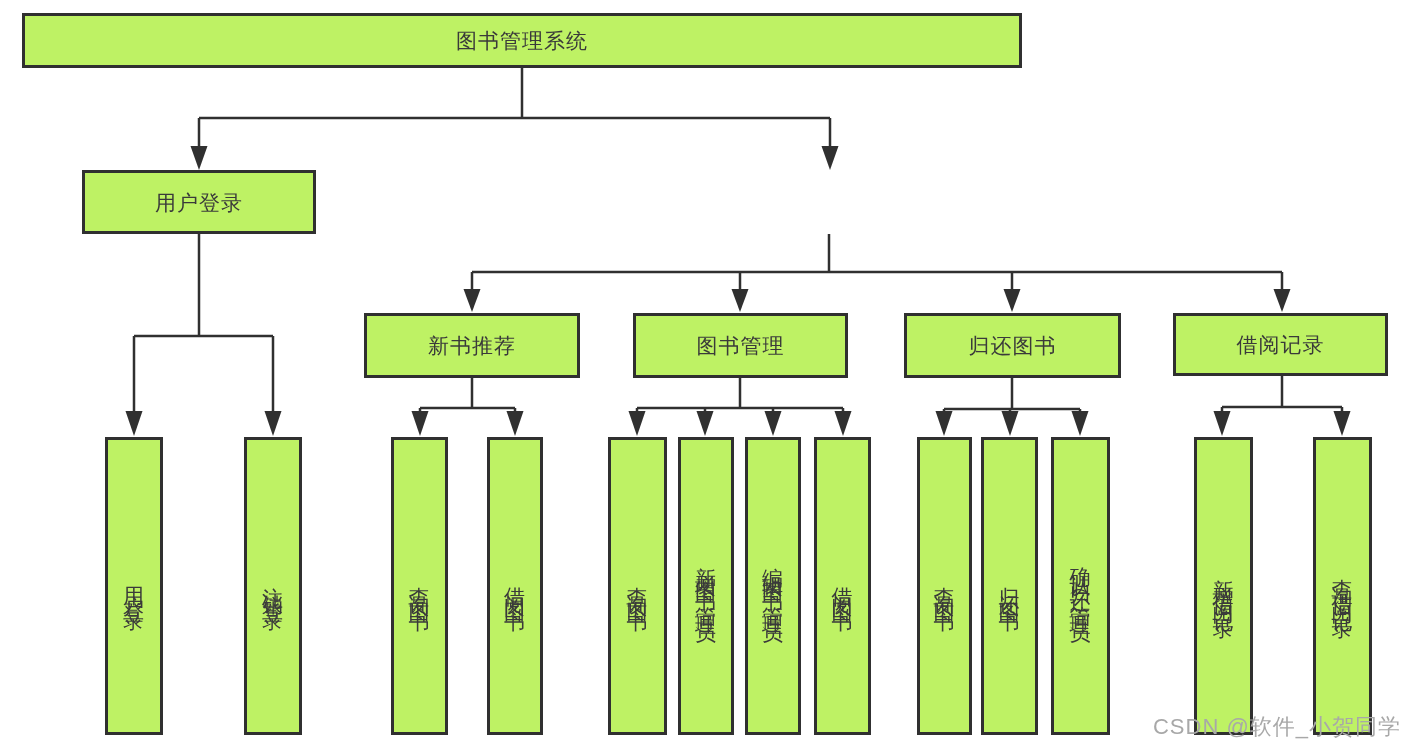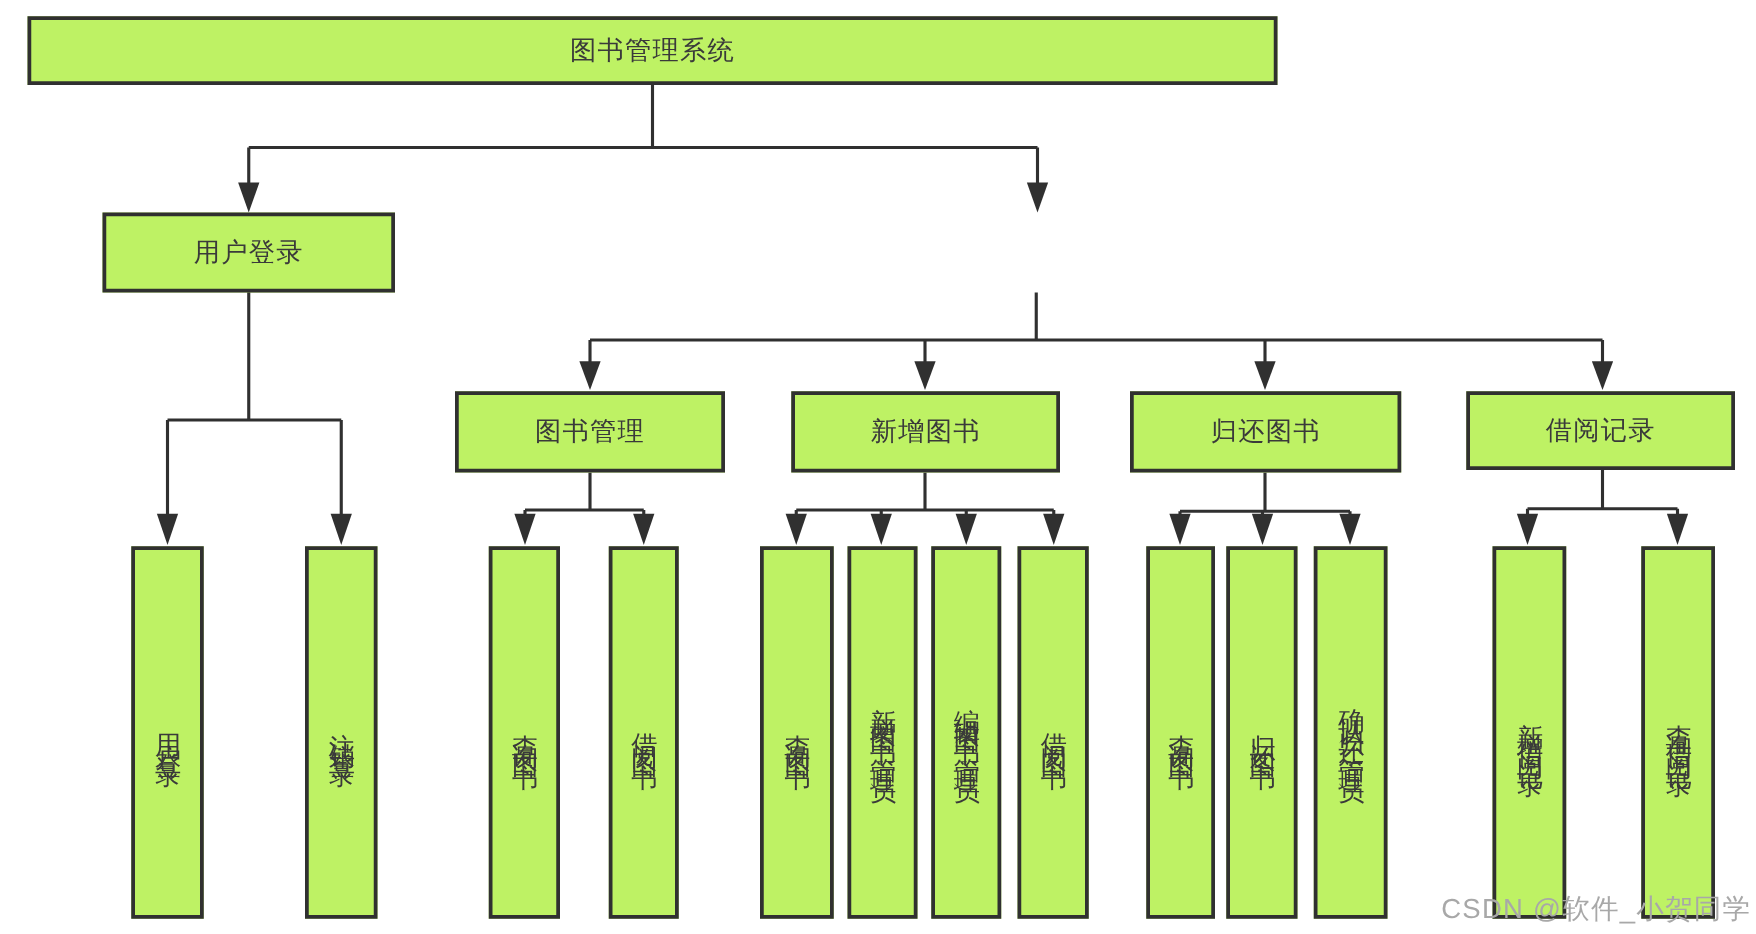--- a/index.html
+++ b/index.html
@@ -80,22 +80,22 @@
       <polygon points="1071.5,411 1088.5,411 1080,436"></polygon>
       <polygon points="1213.5,411 1230.5,411 1222,436"></polygon>
       <polygon points="1333.5,411 1350.5,411 1342,436"></polygon>
     </g>
   </svg>
 
   <div class="node" style="left:22px; top:13px; width:1000px; height:55px;">图书管理系统</div>
 
   <div class="node" style="left:82px; top:170px; width:234px; height:64px;">用户登录</div>
 
-  <div class="node" style="left:364px; top:313px; width:216px; height:65px;">图书管理</div>
-  <div class="node" style="left:633px; top:313px; width:215px; height:65px;">新增图书</div>
+  <div class="node" style="left:364px; top:313px; width:216px; height:65px;">新书推荐</div>
+  <div class="node" style="left:633px; top:313px; width:215px; height:65px;">图书管理</div>
   <div class="node" style="left:904px; top:313px; width:217px; height:65px;">归还图书</div>
   <div class="node" style="left:1173px; top:313px; width:215px; height:63px;">借阅记录</div>
 
   <div class="node vnode" style="left:105px; top:437px; width:58px; height:298px;">用户登录</div>
   <div class="node vnode" style="left:244px; top:437px; width:58px; height:298px;">注销登录</div>
 
   <div class="node vnode" style="left:391px; top:437px; width:57px; height:298px;">查询图书</div>
   <div class="node vnode" style="left:487px; top:437px; width:56px; height:298px;">借阅图书</div>
 
   <div class="node vnode" style="left:608px; top:437px; width:59px; height:298px;">查询图书</div>

